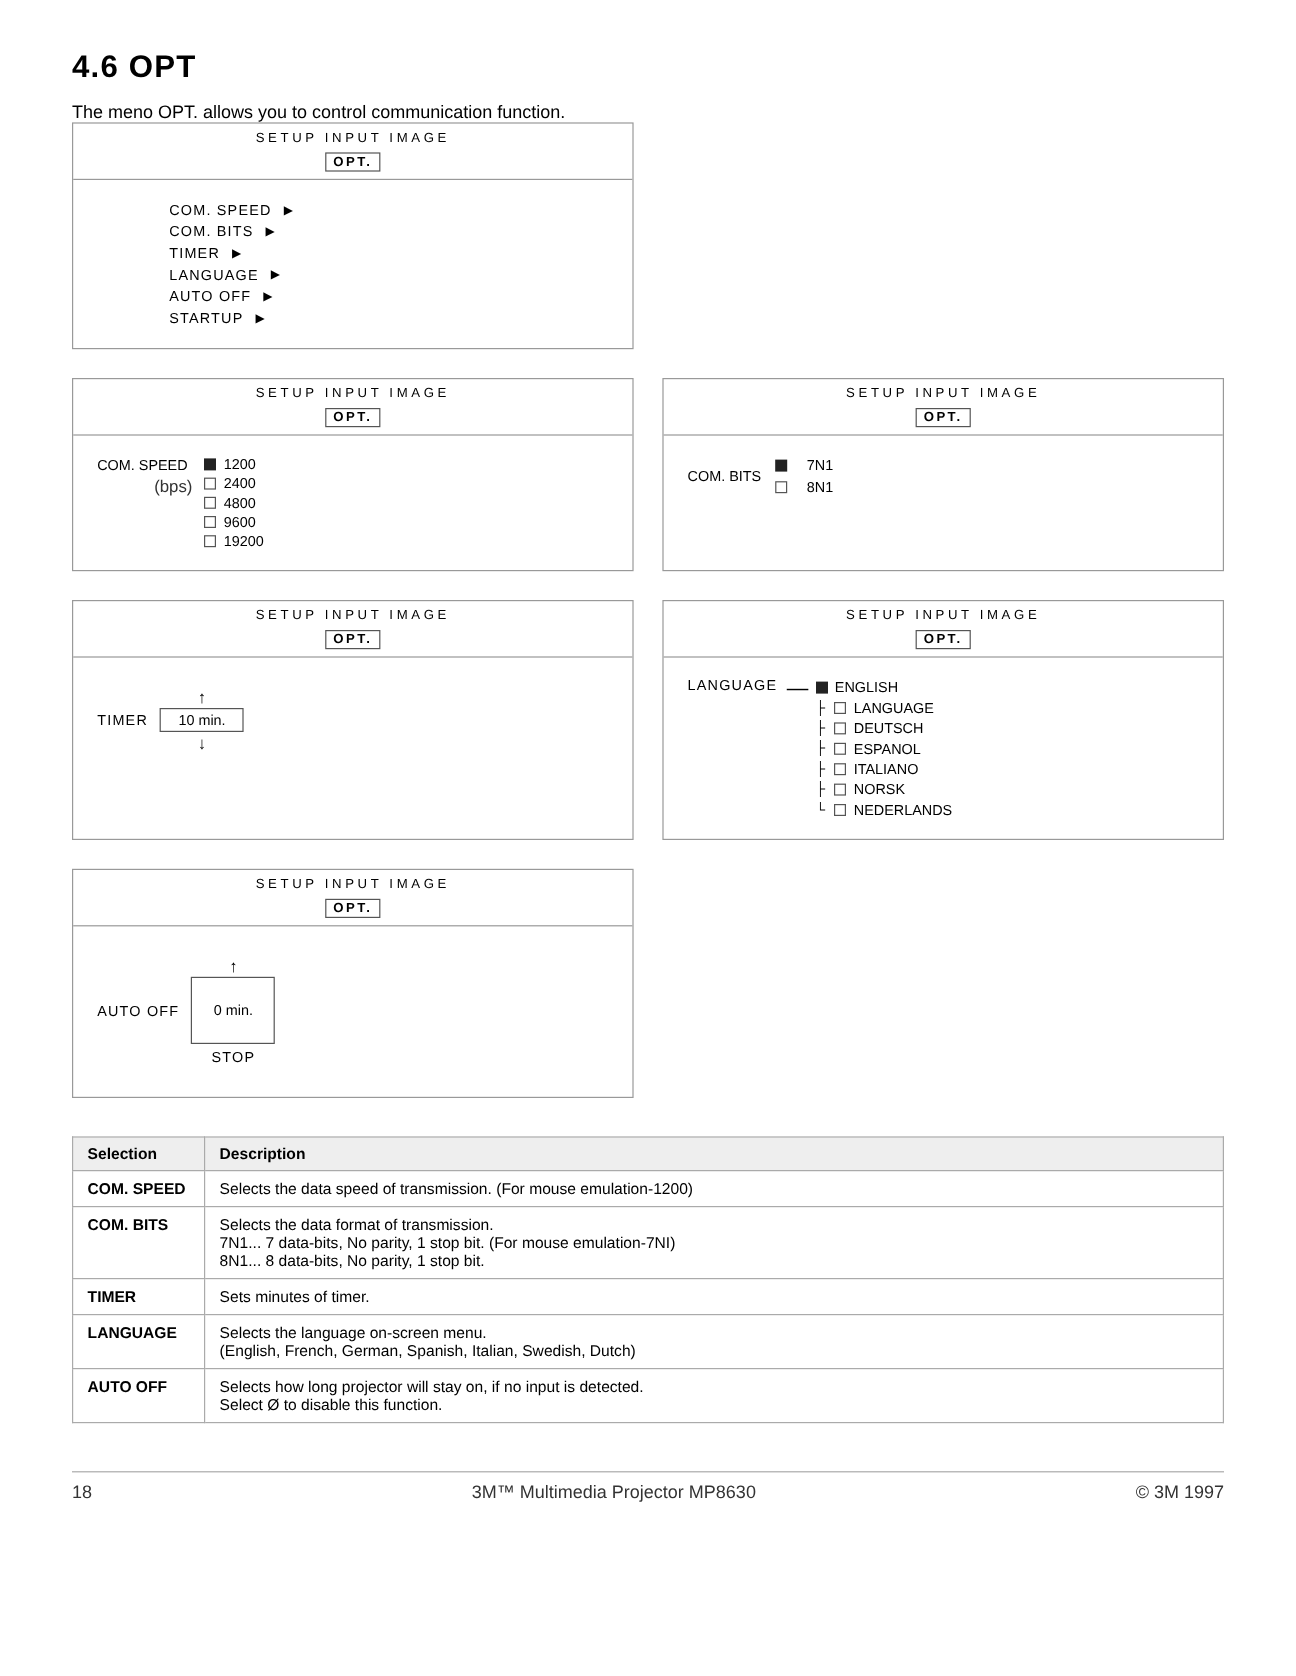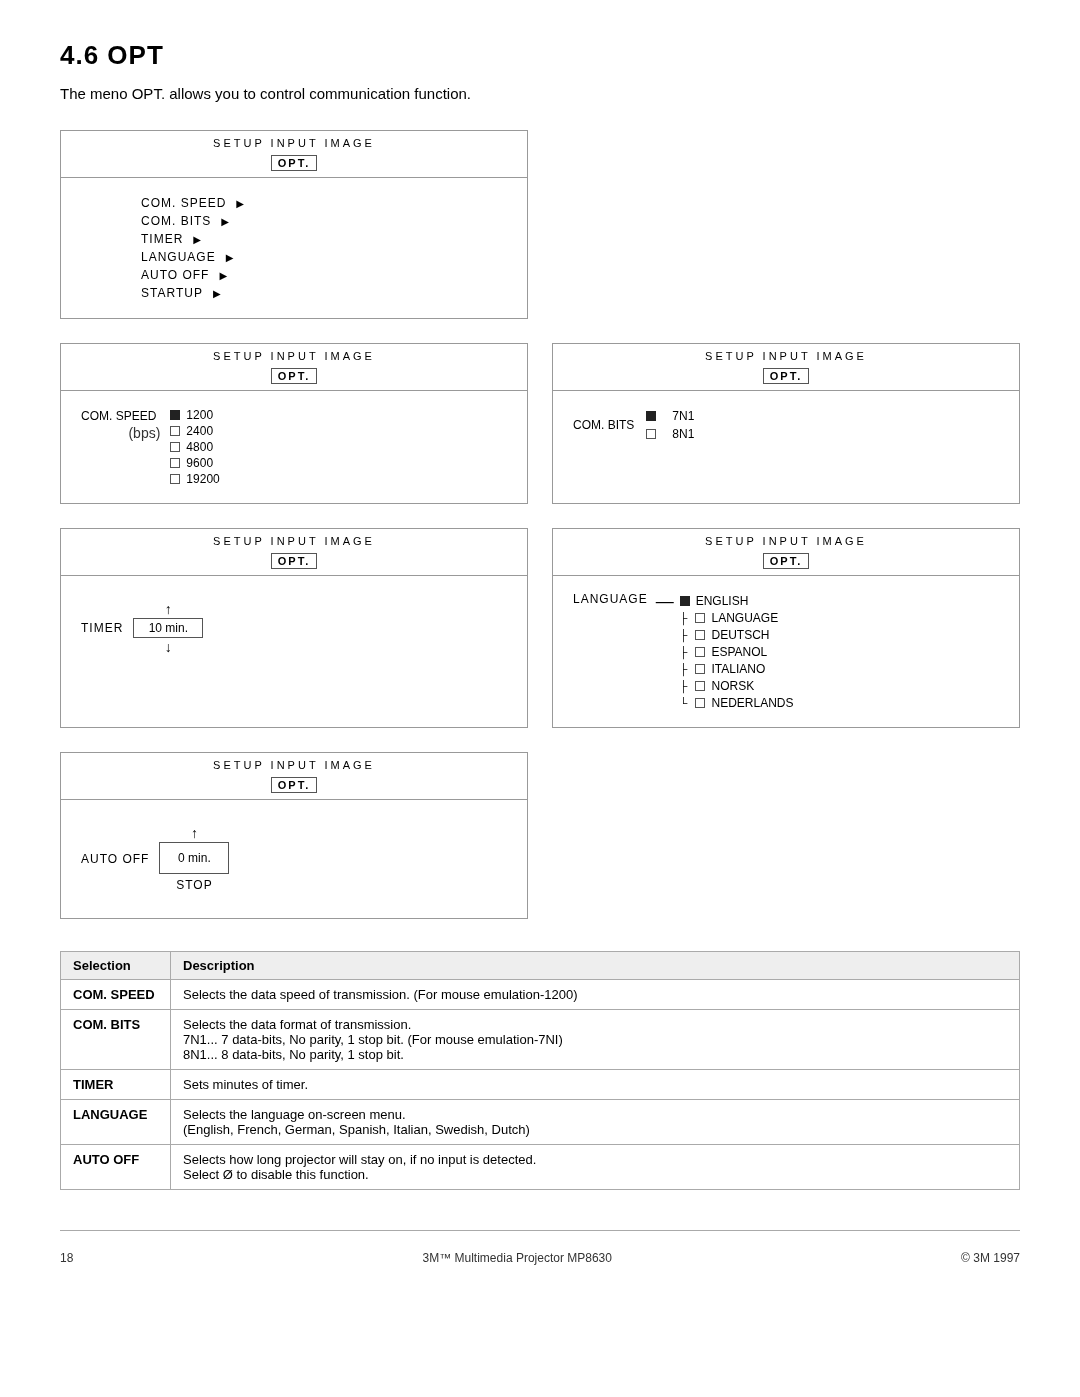--- a/index.html
+++ b/index.html
@@ -15,21 +15,20 @@
 
     h1.page-title {
       font-size: 26px;
       font-weight: bold;
       margin-bottom: 14px;
       letter-spacing: 1px;
     }
 
     .intro-text {
       font-size: 15px;
-      margin-bottom: 28px;
     }
 
     .menu-box {
       border: 1.5px solid #999;
       padding: 0;
       min-height: 160px;
     }
 
     .menu-header {
       border-bottom: 1.5px solid #999;
@@ -220,21 +219,21 @@
 
     .auto-off-control {
       display: flex;
       flex-direction: column;
       align-items: center;
       gap: 2px;
     }
 
     .auto-off-value {
       border: 1.5px solid #555;
-      padding: 8px 10px;
+      padding: 20px 10px;
       font-size: 12px;
       min-width: 70px;
       text-align: center;
     }
 
     .stop-label {
       font-size: 12px;
       letter-spacing: 1px;
       margin-top: 2px;
     }
@@ -265,25 +264,25 @@
       font-weight: bold;
       white-space: nowrap;
       width: 110px;
     }
 
     
     .page-footer {
       position: relative;
       margin-top: 40px;
       border-top: 1.5px solid #aaa;
-      padding-top: 20px;
+      padding-top: 8px;
       display: flex;
       justify-content: space-between;
       align-items: flex-end;
-      font-size: 12px;
+      font-size: 15px;
       color: #333;
     }
 
     
     .boxes-row {
       display: grid;
       grid-template-columns: 1fr 1fr;
       gap: 24px;
       margin-bottom: 24px;
     }

